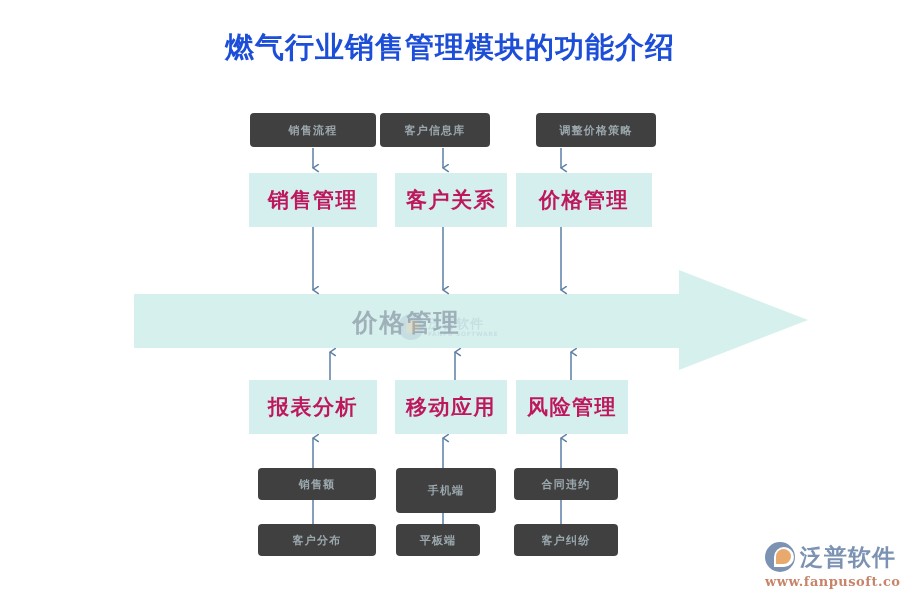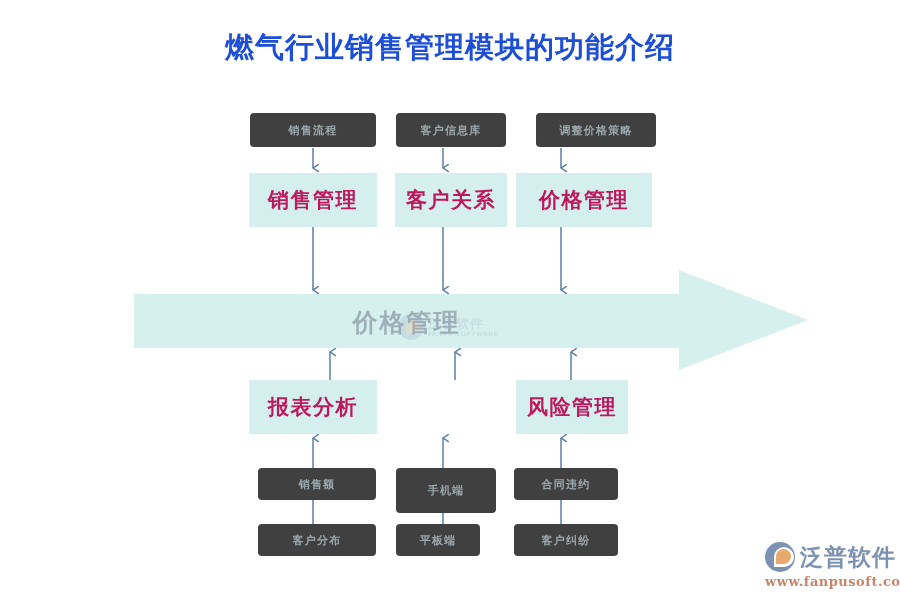--- a/index.html
+++ b/index.html
@@ -243,32 +243,33 @@
       <line x1="561" y1="148" x2="561" y2="168" marker-end="url(#arrow-down)"></line>
       <line x1="561" y1="227" x2="561" y2="290" marker-end="url(#arrow-down)"></line>
       <line x1="571" y1="380" x2="571" y2="352" marker-end="url(#arrow-up)"></line>
       <line x1="561" y1="468" x2="561" y2="438" marker-end="url(#arrow-up)"></line>
       <line x1="561" y1="524" x2="561" y2="494" marker-end="url(#arrow-up)"></line>
     </g>
   </svg>
 
   <div class="node chip" style="left:250px; top:113px; width:126px; height:34px;">销售流程</div>
 
-  <div class="node chip" style="left:396px; top:113px; width:110px; height:34px;">客户信息库</div>
+  <div class="node chip" style="left:380px; top:113px; width:110px; height:34px;">客户信息库</div>
 
   <div class="node chip" style="left:520px; top:113px; width:120px; height:34px;margin-left:16px;">调整价格策略</div>
 
   <div class="node main" style="left:249px; top:173px; width:128px; height:54px;">销售管理</div>
 
   <div class="node main" style="left:395px; top:173px; width:112px; height:54px;">客户关系</div>
 
   <div class="node main" style="left:516px; top:173px; width:136px; height:54px;">价格管理</div>
 
   <div class="node main" style="left:249px; top:380px; width:128px; height:54px;">报表分析</div>
 
+  <div class="node main" style="left:395px; top:380px; width:112px; height:54px;">移动应用</div>
 
   <div class="node main" style="left:516px; top:380px; width:112px; height:54px;">风险管理</div>
 
   <div class="node chip" style="left:258px; top:468px; width:118px; height:32px;">销售额</div>
 
   <div class="node chip" style="left:396px; top:468px; width:100px; height:45px;">手机端</div>
 
   <div class="node chip" style="left:514px; top:468px; width:104px; height:32px;">合同违约</div>
 
   <div class="node chip" style="left:258px; top:524px; width:118px; height:32px;">客户分布</div>

